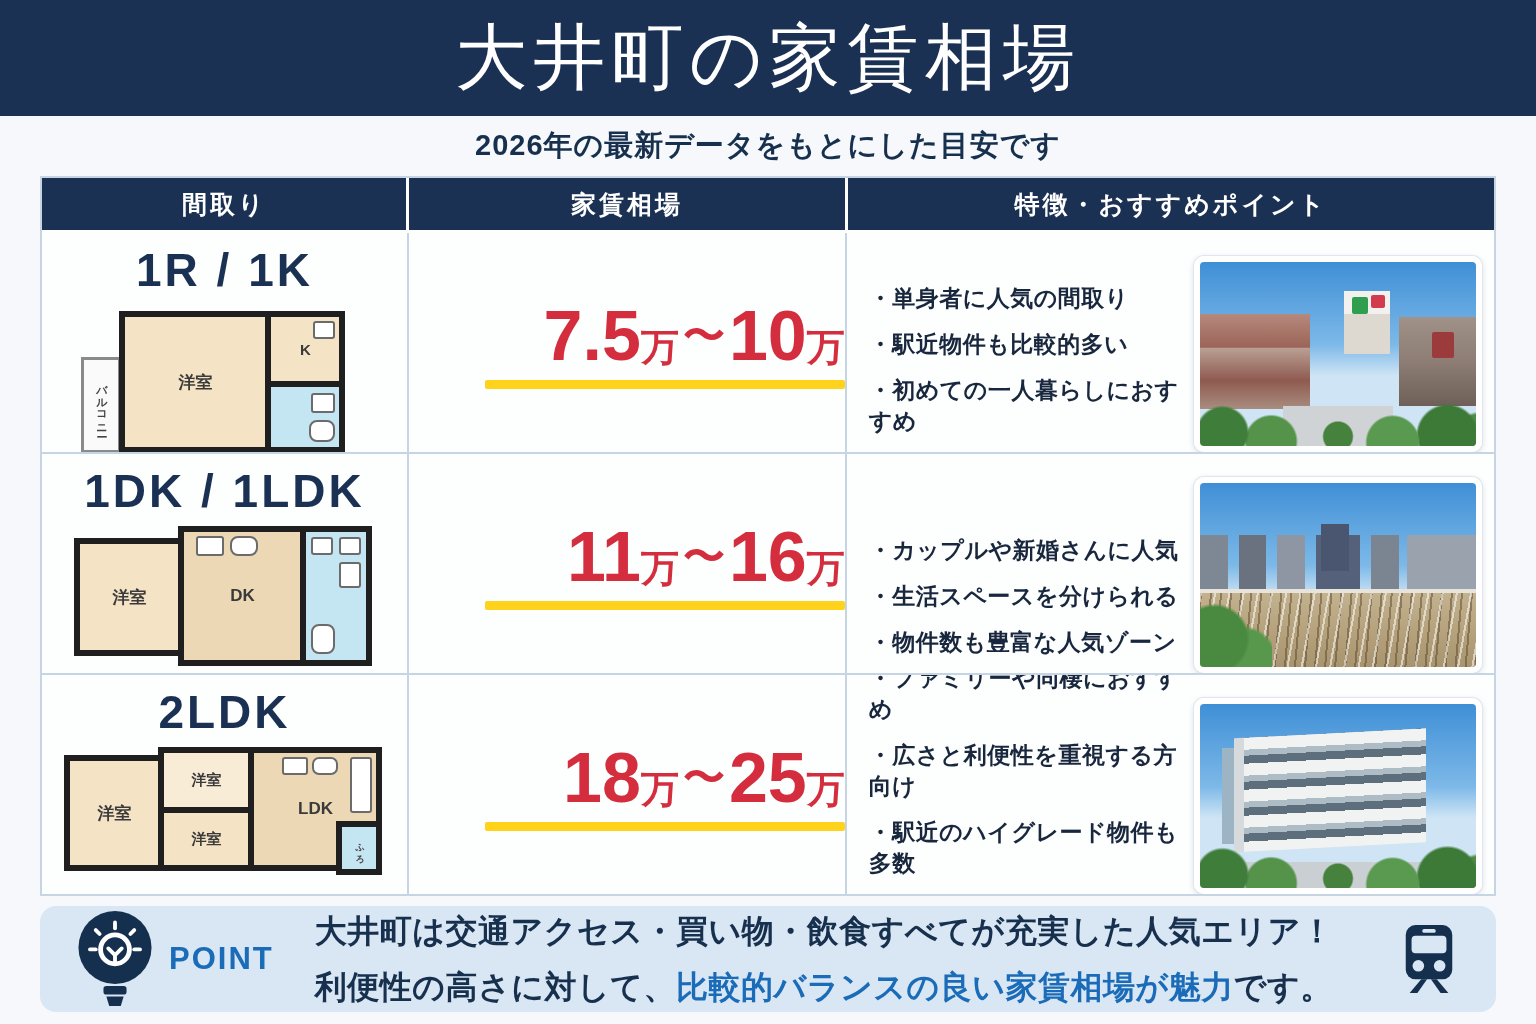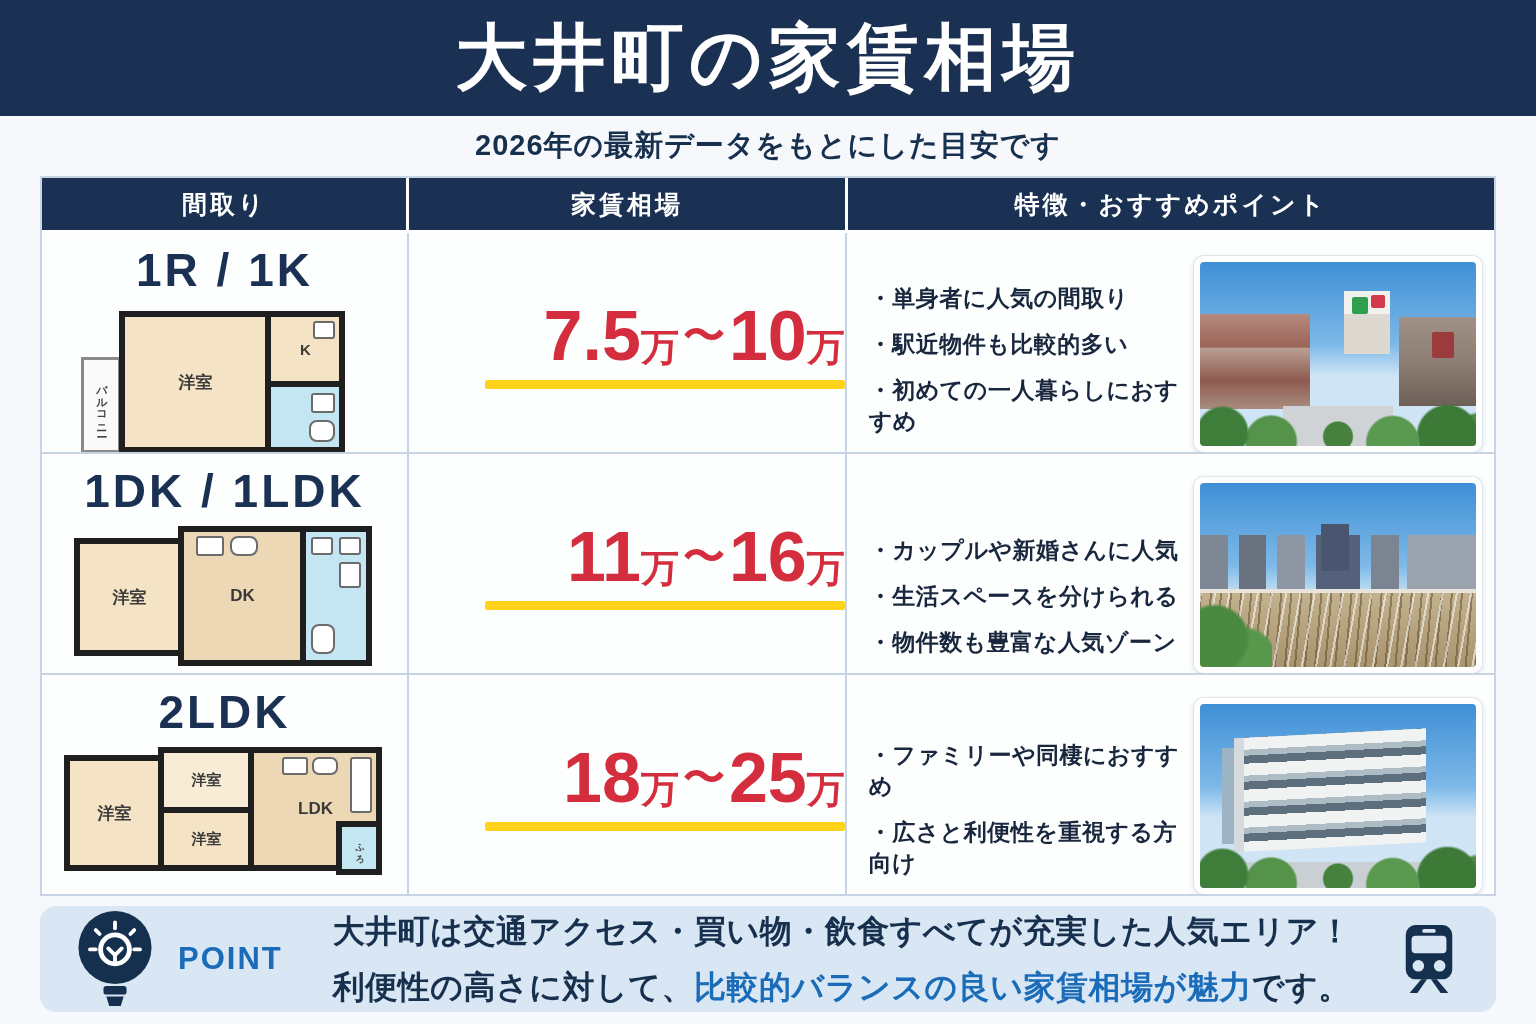--- a/index.html
+++ b/index.html
@@ -8,21 +8,21 @@
     font-family:"Liberation Sans","DejaVu Sans",sans-serif;
     background:#f6f8fb;
     color:#16304e;
   }
   
   .banner {
     height:116px; background:#1b3153;
     display:flex; align-items:center; justify-content:center;
   }
   .banner h1 {
-    color:#ffffff; font-size:72px; font-weight:700; letter-spacing:6px;
+    color:#ffffff; font-size:72px; font-weight:400; letter-spacing:6px;
   }
   .subtitle-row {
     height:60px; display:flex; align-items:center; justify-content:center;
   }
   .subtitle-row .subtitle {
     font-size:29px; font-weight:800; color:#16304e; letter-spacing:1px;
   }
   
   .rent-table { margin:0 40px; border:2px solid #c7d4e4; background:#c7d4e4; }
   .thead {
@@ -116,21 +116,21 @@
                radial-gradient(circle at 60% 90%, #58984c 0 40%, transparent 45%); }
   
   .p3-bldg { left:16%; top:16%; width:66%; height:62%; transform:skewY(-3deg);
     background:repeating-linear-gradient(180deg,#f1f2f2 0 12px,#aebcc6 12px 18px,#5d6e7c 18px 26px);
     box-shadow:-10px 0 0 #d6dadd; }
   .p3-side { left:8%; top:24%; width:9%; height:52%; background:#9db4c4; }
   .p3-ground { left:0; bottom:0; width:100%; height:14%; background:#c9cfd3; }
   
   .point-box {
     margin:10px 40px 0; height:106px; background:#d9e6f4; border-radius:16px;
-    display:flex; align-items:center; padding:0 36px; gap:24px;
+    display:flex; align-items:center; padding:0 36px; gap:15px;
   }
   .point-label { color:#1b6cb8; font-size:31px; font-weight:900; letter-spacing:2px; margin-right:26px; }
   .point-text { flex:1; font-size:32px; font-weight:800; color:#16304e; line-height:1.75; letter-spacing:0.5px; }
   .point-highlight { color:#1b6cb8; }
   .icon-svg { display:block; }
 </style>
 </head>
 <body>
 
 <div class="page">
@@ -256,20 +256,21 @@
         </div>
       </div>
       <div class="td cell-price">
         <div class="price-line"><span class="price-num">18</span><span class="price-unit">万</span><span class="price-tilde">〜</span><span class="price-num">25</span><span class="price-unit">万</span></div>
         <div class="price-underline"></div>
       </div>
       <div class="td cell-features">
         <ul class="feature-list">
           <li>・ファミリーや同棲におすすめ</li>
           <li>・広さと利便性を重視する方向け</li>
+          <li>・駅近のハイグレード物件も多数</li>
         </ul>
         <div class="photo">
           <div class="layer sky"></div>
           <div class="layer p3-side"></div>
           <div class="layer p3-bldg"></div>
           <div class="layer p3-ground"></div>
           <div class="layer trees"></div>
         </div>
       </div>
 

